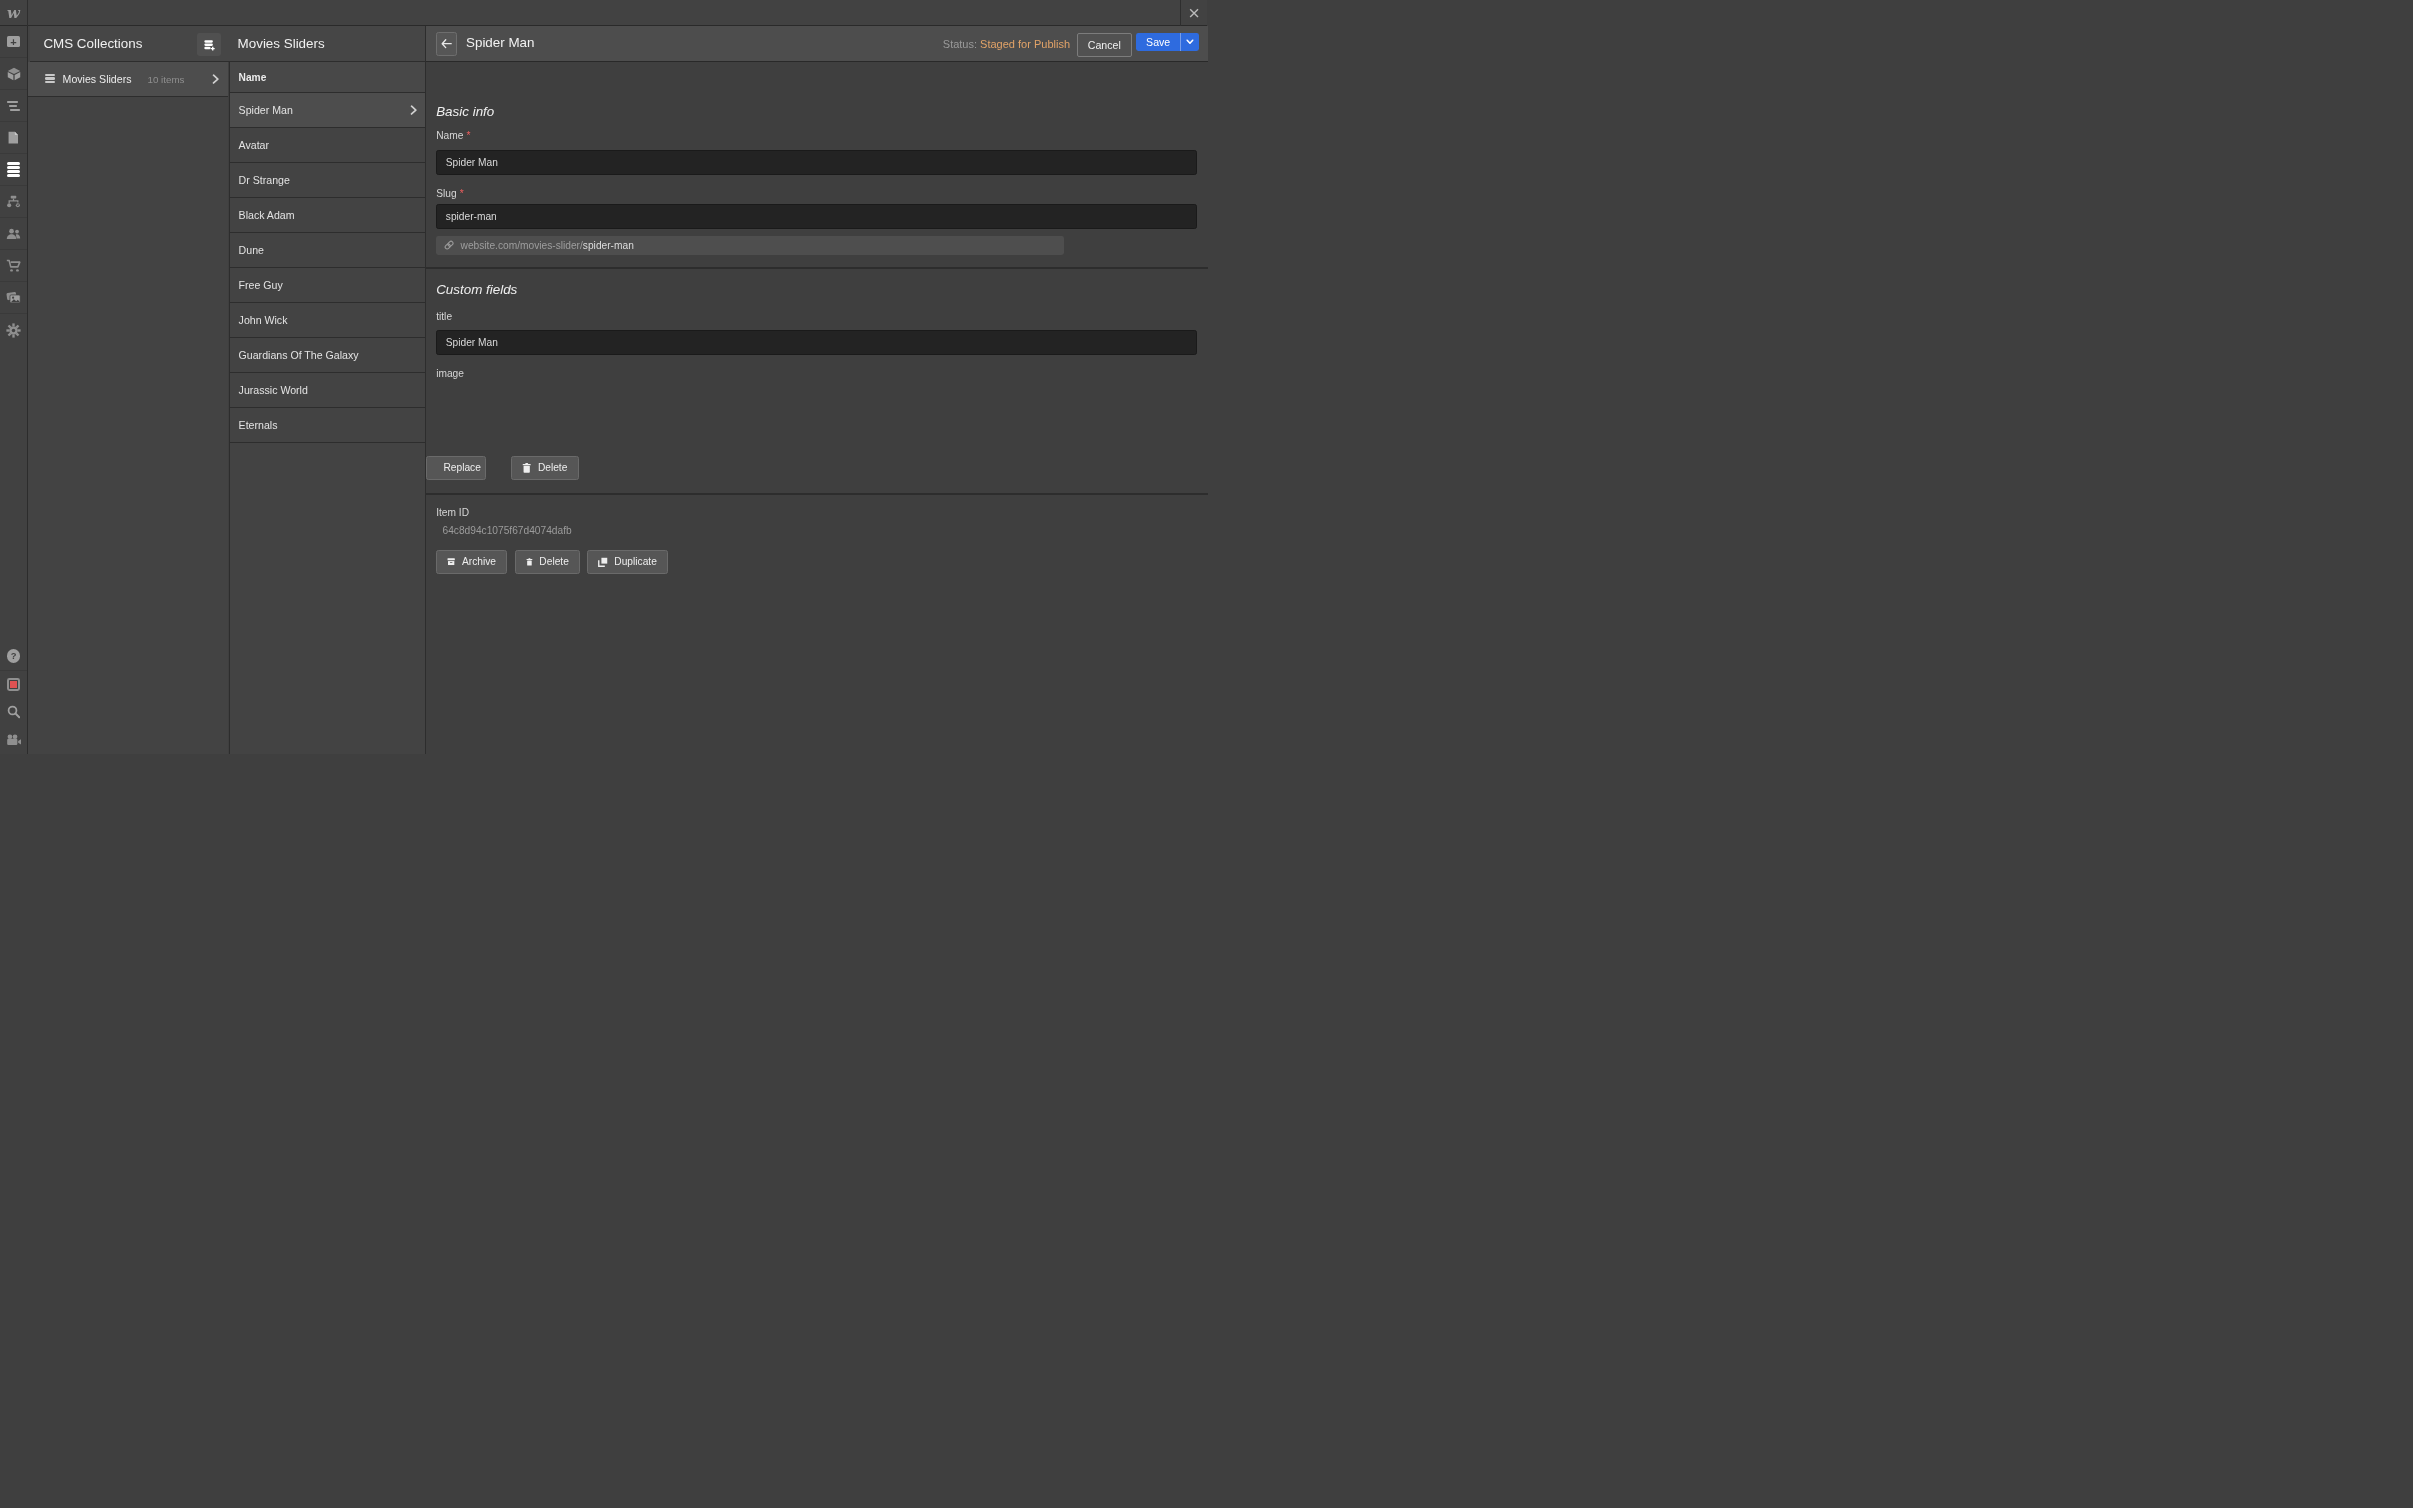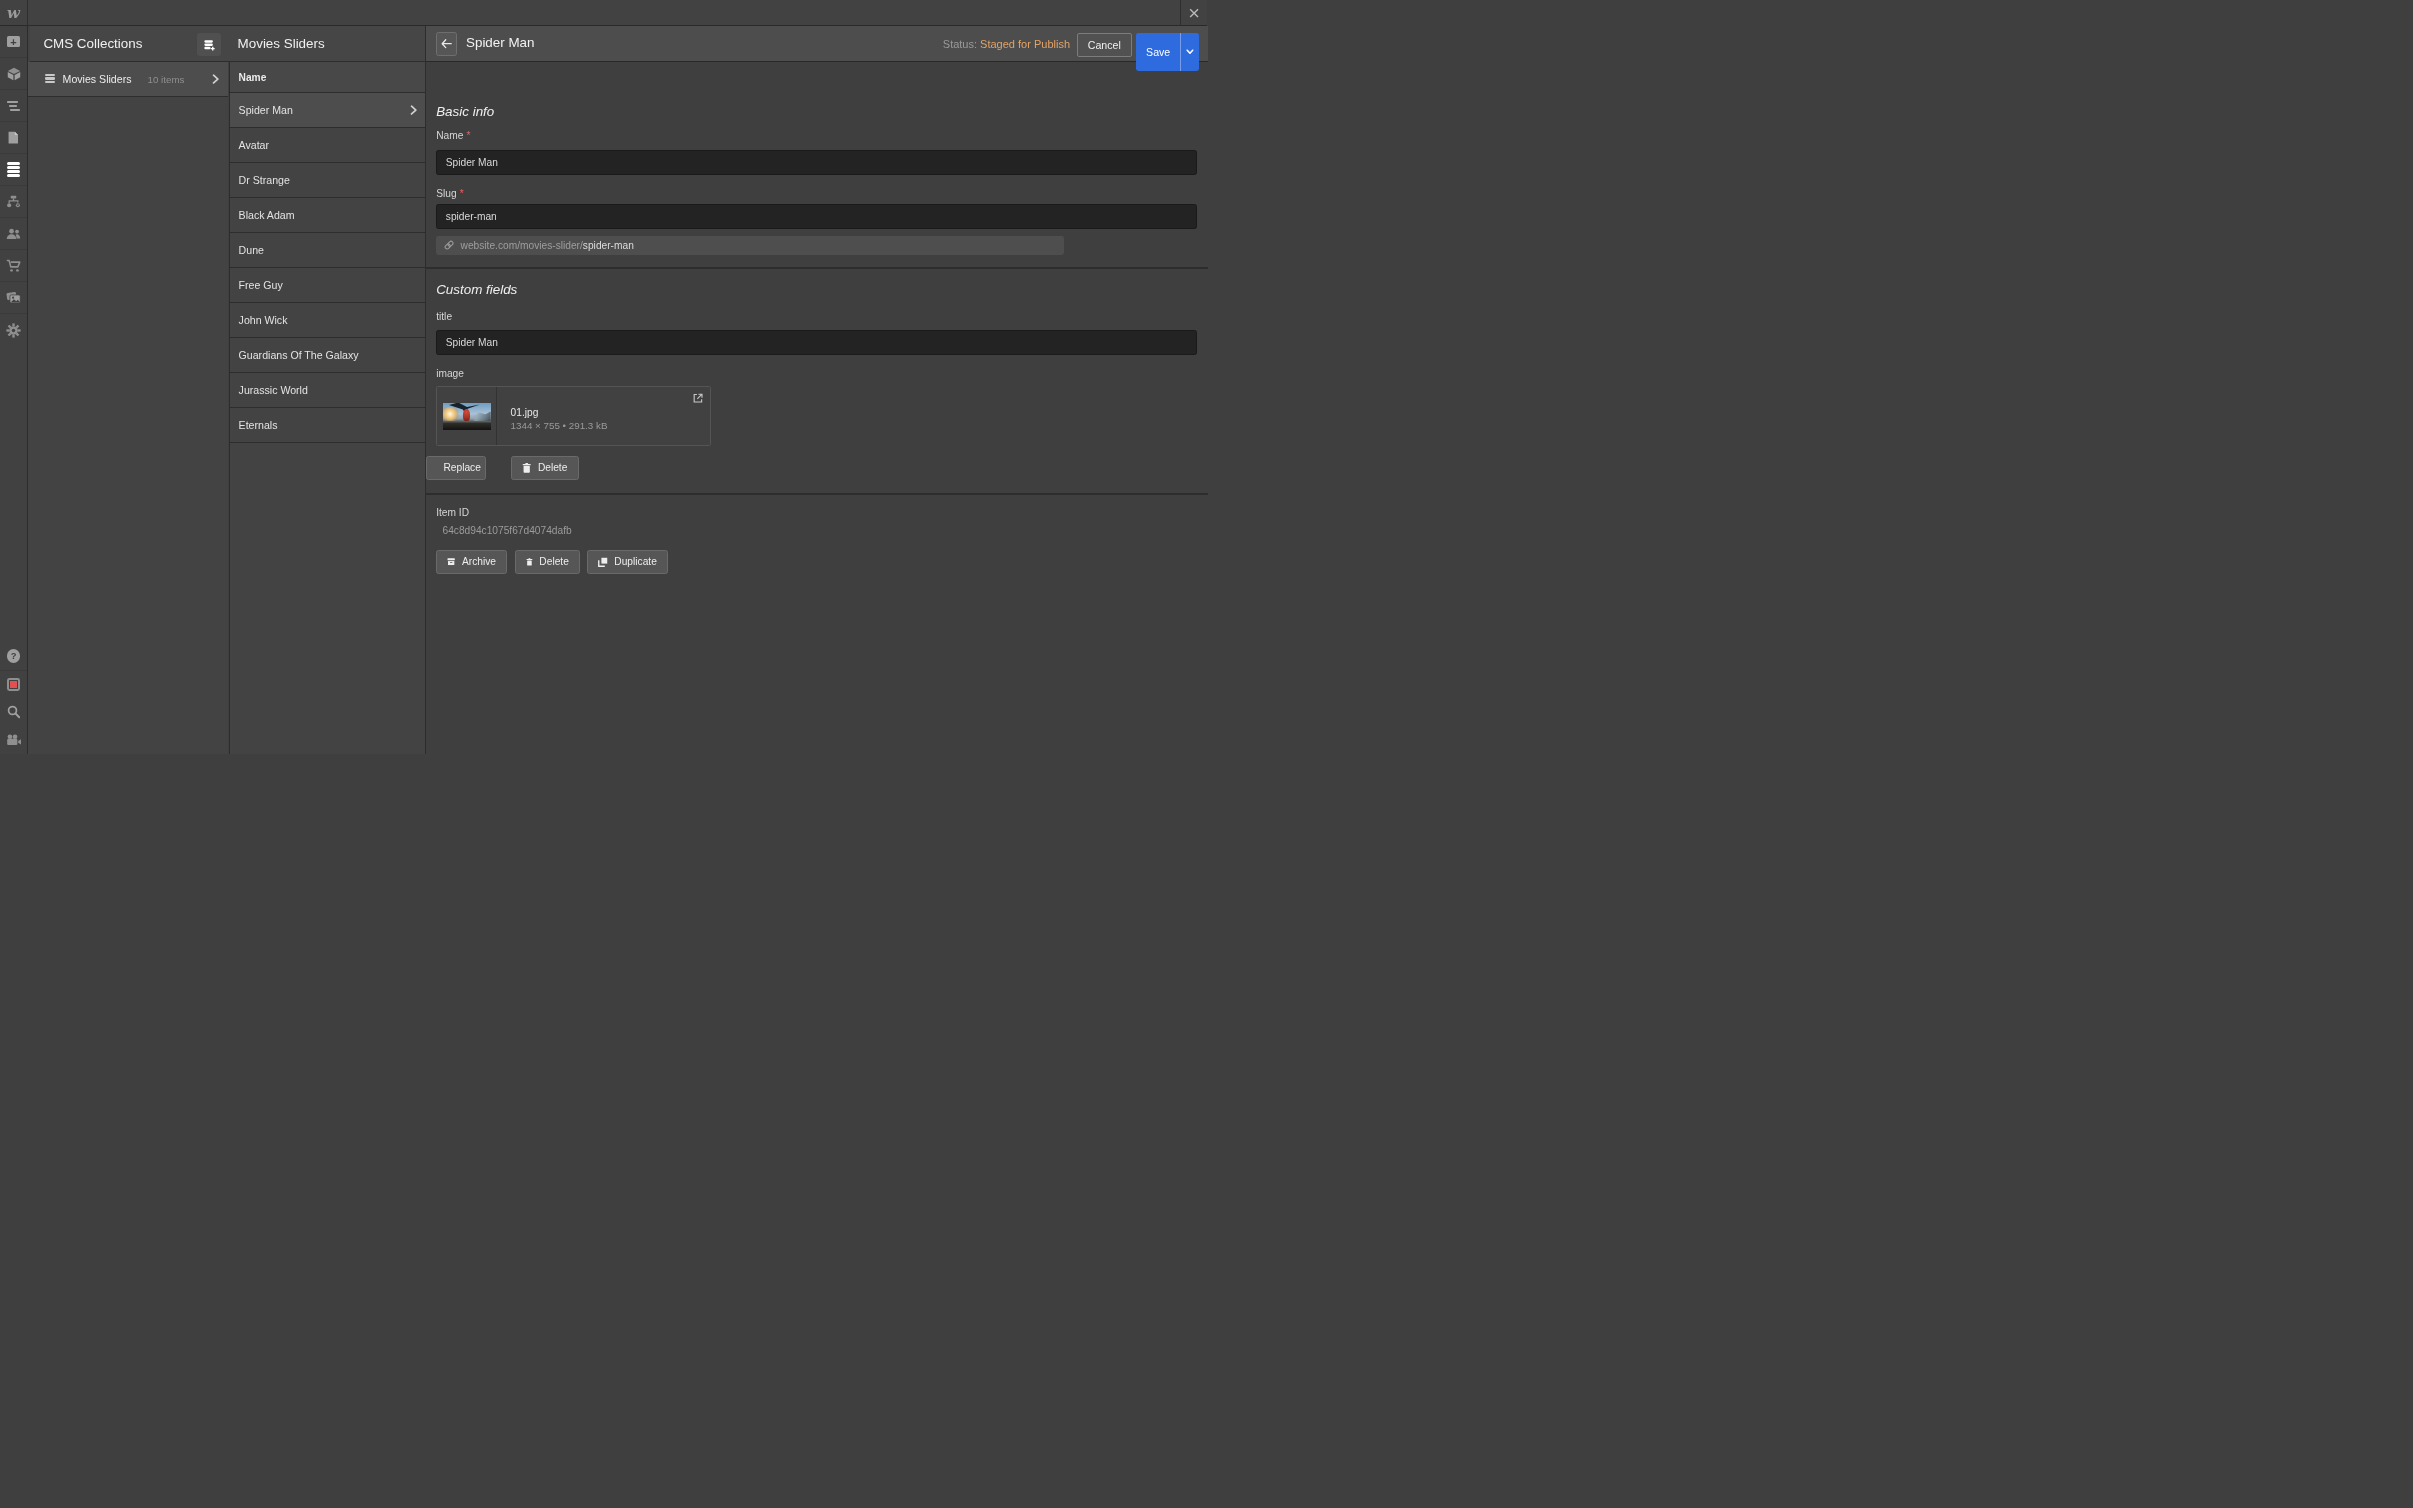--- a/index.html
+++ b/index.html
@@ -76,21 +76,21 @@
     border-bottom:0.8px solid #292929; display:flex; align-items:center; }
   #back-btn { position:absolute; left:10.2px; top:6.3px; width:21px; height:23.6px; background:#565656;
     border:0.8px solid #6e6e6e; border-radius:2.4px; display:flex; align-items:center; justify-content:center; cursor:pointer; }
   #main-title { position:absolute; left:40px; font-size:13.4px; color:#f2f2f2; top:9.4px; }
   #status-wrap { position:absolute; right:138px; top:11.8px; font-size:11px; }
   #status-wrap .slabel { color:#9a9a9a; }
   #status-wrap .svalue { color:#e2a368; }
   #cancel-btn { position:absolute; right:76px; top:7px; height:23.6px; padding:0 10.2px; background:#515151;
     border:0.8px solid #7c7c7c; border-radius:2px; color:#f0f0f0; font-size:10.6px;
     display:flex; align-items:center; cursor:pointer; }
-  #save-group { position:absolute; right:8.6px; top:7px; height:38px; background:#2e6bdf; border-radius:2.4px;
+  #save-group { position:absolute; right:8.6px; top:7px; height:18px; background:#2e6bdf; border-radius:2.4px;
     display:flex; align-items:stretch; overflow:hidden; }
   #save-btn { padding:0 10.2px; display:flex; align-items:center; color:#ffffff; font-size:10.6px; cursor:pointer; }
   #save-caret { width:19px; border-left:0.8px solid rgba(255,255,255,0.35); display:flex;
     align-items:center; justify-content:center; cursor:pointer; }
 
   #content { position:absolute; left:0; top:36px; width:782px; height:692px; }
   .section-heading { position:absolute; left:10.2px; font-size:13.4px; font-weight:500; color:#f0f0f0;font-style:italic; }
   .field-label { position:absolute; left:10.2px; font-size:10.2px; color:#d6d6d6; }
   .req { color:#f15e5e; margin-left:3.1px; font-size:10.2px; }
   .text-input { position:absolute; left:10.2px; width:761px; height:25px; background:#232323;
@@ -375,40 +375,20 @@
 
     <div class="divider" style="top:205px"></div>
 
     <div class="section-heading" style="top:220px">Custom fields</div>
     <div class="field-label" style="top:249px">title</div>
     <div class="text-input" style="top:268px">
       <span>Spider Man</span>
     </div>
     <div class="field-label" style="top:306px">image</div>
 
-    <div id="image-card">
-      <div id="thumb-cell">
-        <div id="thumb">
-          <div class="boom"></div>
-          <div class="wing"></div>
-          <div class="debris"></div>
-          <div class="spidey"></div>
-        </div>
-      </div>
-      <div id="file-info">
-        <div id="file-name">01.jpg</div>
-        <div id="file-meta">1344 × 755 • 291.3 kB</div>
-        <div id="open-asset">
-          <svg width="10.2" height="10.2" viewBox="0 0 13 13">
-            <path d="M5 2 H1.5 V11.5 H11 V8" stroke="#c9c9c9" stroke-width="1.4" fill="none"></path>
-            <path d="M7 1.5 H11.5 V6 M11.5 1.5 L5.5 7.5" stroke="#c9c9c9" stroke-width="1.4" fill="none"></path>
-          </svg>
-        </div>
-      </div>
-    </div>
 
     <div class="gray-btn" style="left:0; top:394px; width:60px">
       <svg width="10.2" height="10.2" viewBox="0 0 13 13">
         <path d="M11 4 A5 5 0 0 0 2.2 4.6" stroke="#eeeeee" stroke-width="1.6" fill="none"></path>
         <path d="M2 9 A5 5 0 0 0 10.8 8.4" stroke="#eeeeee" stroke-width="1.6" fill="none"></path>
         <path d="M11.6 1 v3.4 h-3.4" fill="none" stroke="#eeeeee" stroke-width="1.6"></path>
         <path d="M1.4 12 v-3.4 h3.4" fill="none" stroke="#eeeeee" stroke-width="1.6"></path>
       </svg>
       <span>Replace</span>
     </div>

